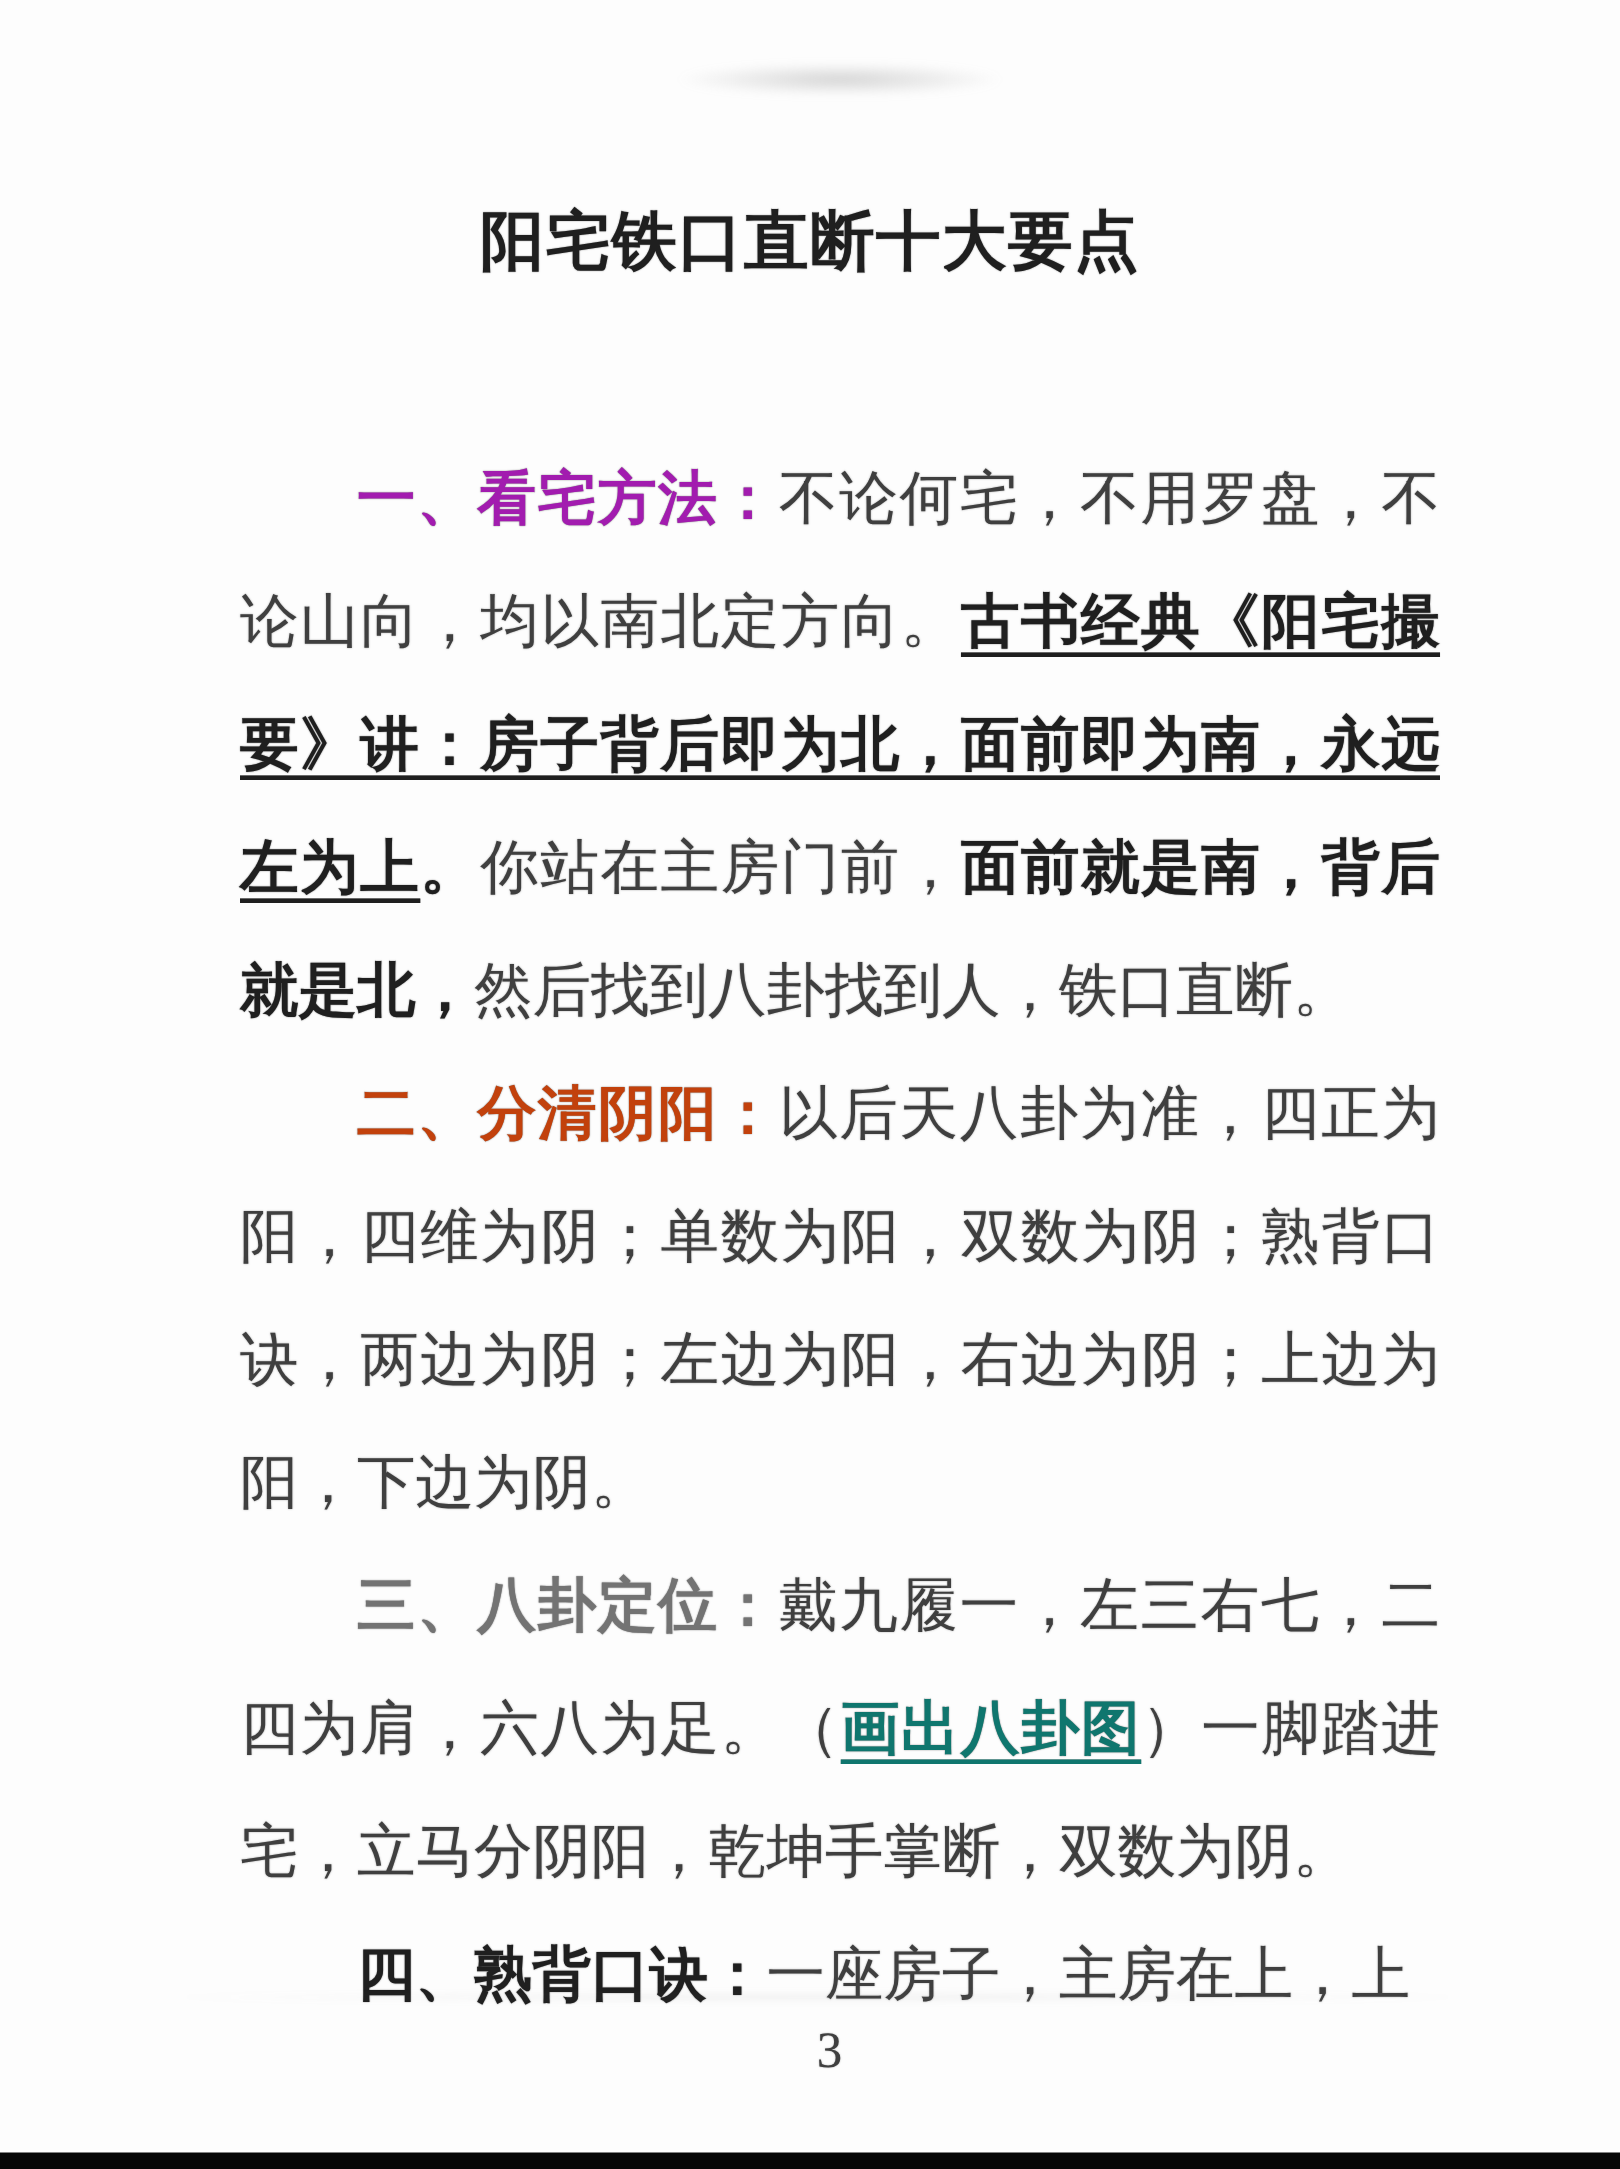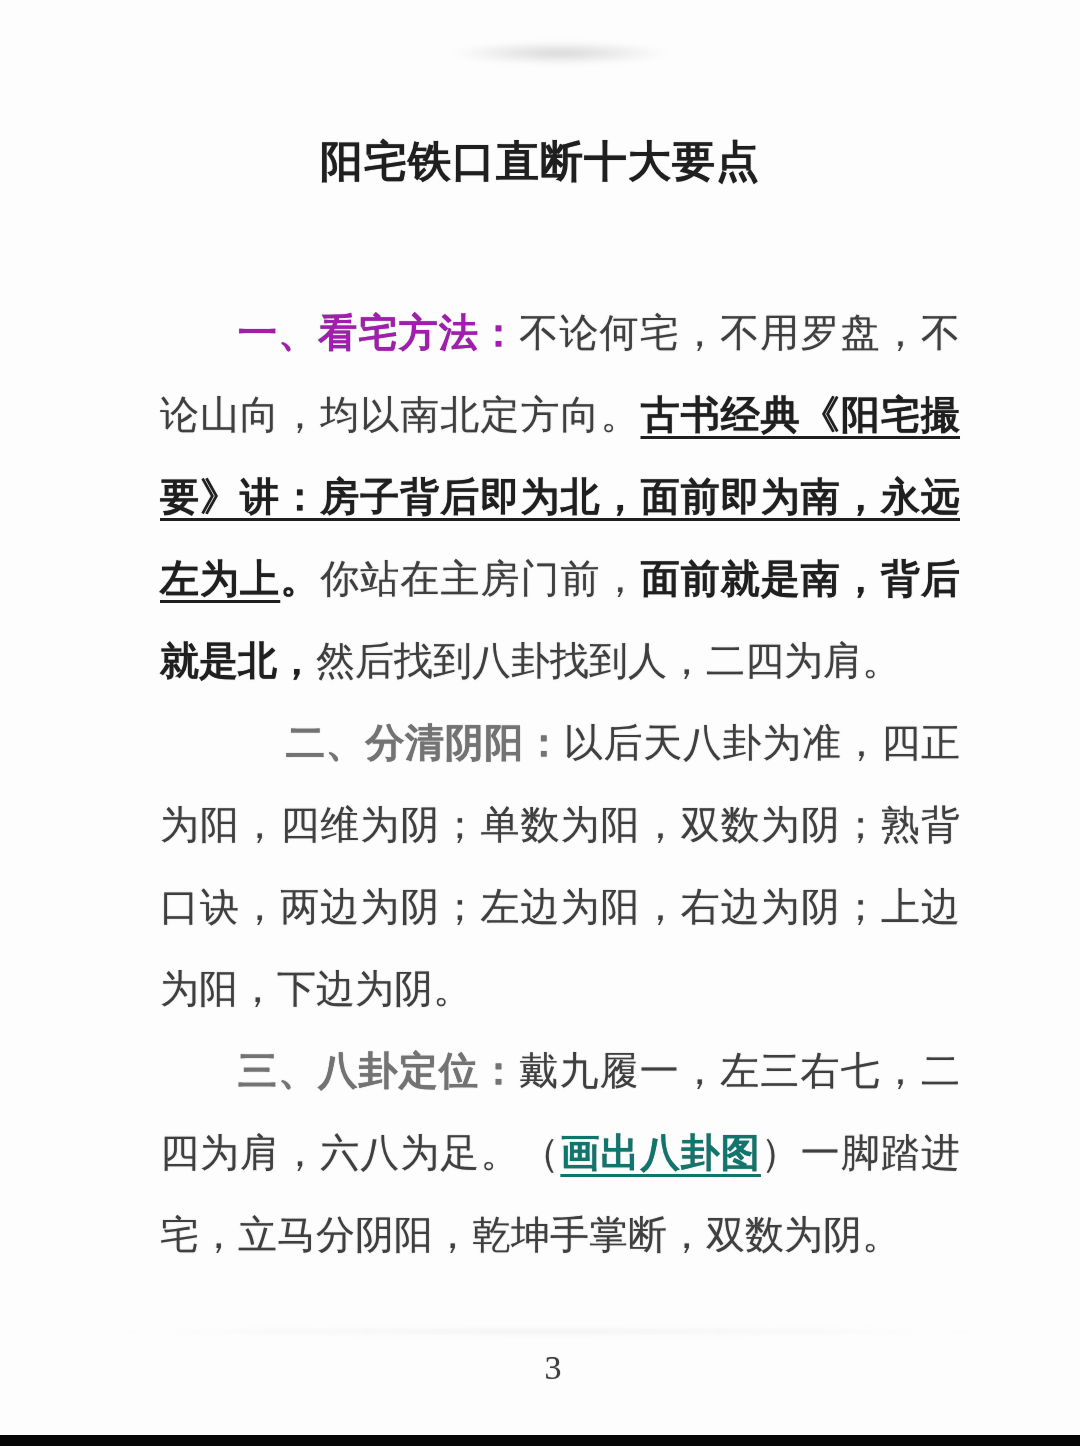--- a/index.html
+++ b/index.html
@@ -85,20 +85,21 @@
     height: 11px;
   }
 </style>
 </head>
 <body>
 
 <div class="page" style="background: rgb(253, 253, 253); color: rgb(63, 63, 63);">
   <div class="smudge"></div>
   <h1 class="doc-title" style="color: rgb(31, 31, 31);">阳宅铁口直断十大要点</h1>
   <div class="doc-body">
-      <p class="para"><span class="b" style="color: #a21caf;">一、看宅方法：</span><span>不论何宅，不用罗盘，不论山向，均以南北定方向。</span><span class="b u" style="color: rgb(31, 31, 31);">古书经典《阳宅撮要》讲：房子背后即为北，面前即为南，永远左为上</span><span class="b" style="color: rgb(31, 31, 31);">。</span><span>你站在主房门前，</span><span class="b" style="color: rgb(31, 31, 31);">面前就是南，背后就是北，</span><span>然后找到八卦找到人，二四为肩。</span></p>
-      <p class="para"><span class="b" style="color: #737373; margin-left: 48px;">二、分清阴阳：</span><span>以后天八卦为准，四正为阳，四维为阴；单数为阳，双数为阴；熟背口诀，两边为阴；左边为阳，右边为阴；上边为阳，下边为阴。</span></p>
+      <p class="para"><span class="b" style="color: #a21caf;">一、看宅方法：</span><span>不论何宅，不用罗盘，不论山向，均以南北定方向。</span><span class="b u" style="color: rgb(31, 31, 31);">古书经典《阳宅撮要》讲：房子背后即为北，面前即为南，永远左为上</span><span class="b" style="color: rgb(31, 31, 31);">。</span><span>你站在主房门前，</span><span class="b" style="color: rgb(31, 31, 31);">面前就是南，背后就是北，</span><span>然后找到八卦找到人，铁口直断。</span></p>
+      <p class="para"><span class="b" style="color: #c2410c;">二、分清阴阳：</span><span>以后天八卦为准，四正为阳，四维为阴；单数为阳，双数为阴；熟背口诀，两边为阴；左边为阳，右边为阴；上边为阳，下边为阴。</span></p>
       <p class="para"><span class="b" style="color: #737373;">三、八卦定位：</span><span>戴九履一，左三右七，二四为肩，六八为足。（</span><span class="b u" style="color: #0f766e;">画出八卦图</span><span>）一脚踏进宅，立马分阴阳，乾坤手掌断，双数为阴。</span></p>
+      <p class="para"><span class="b" style="color: rgb(31, 31, 31);">四、熟背口诀：</span><span>一座房子，主房在上，上</span></p>
     </div>
   <div class="ghost-line"></div>
   <div class="page-number">3</div>
   <div class="footer-bar" style="background: rgb(6, 6, 6);"></div>
 </div>
 
 </body></html>

